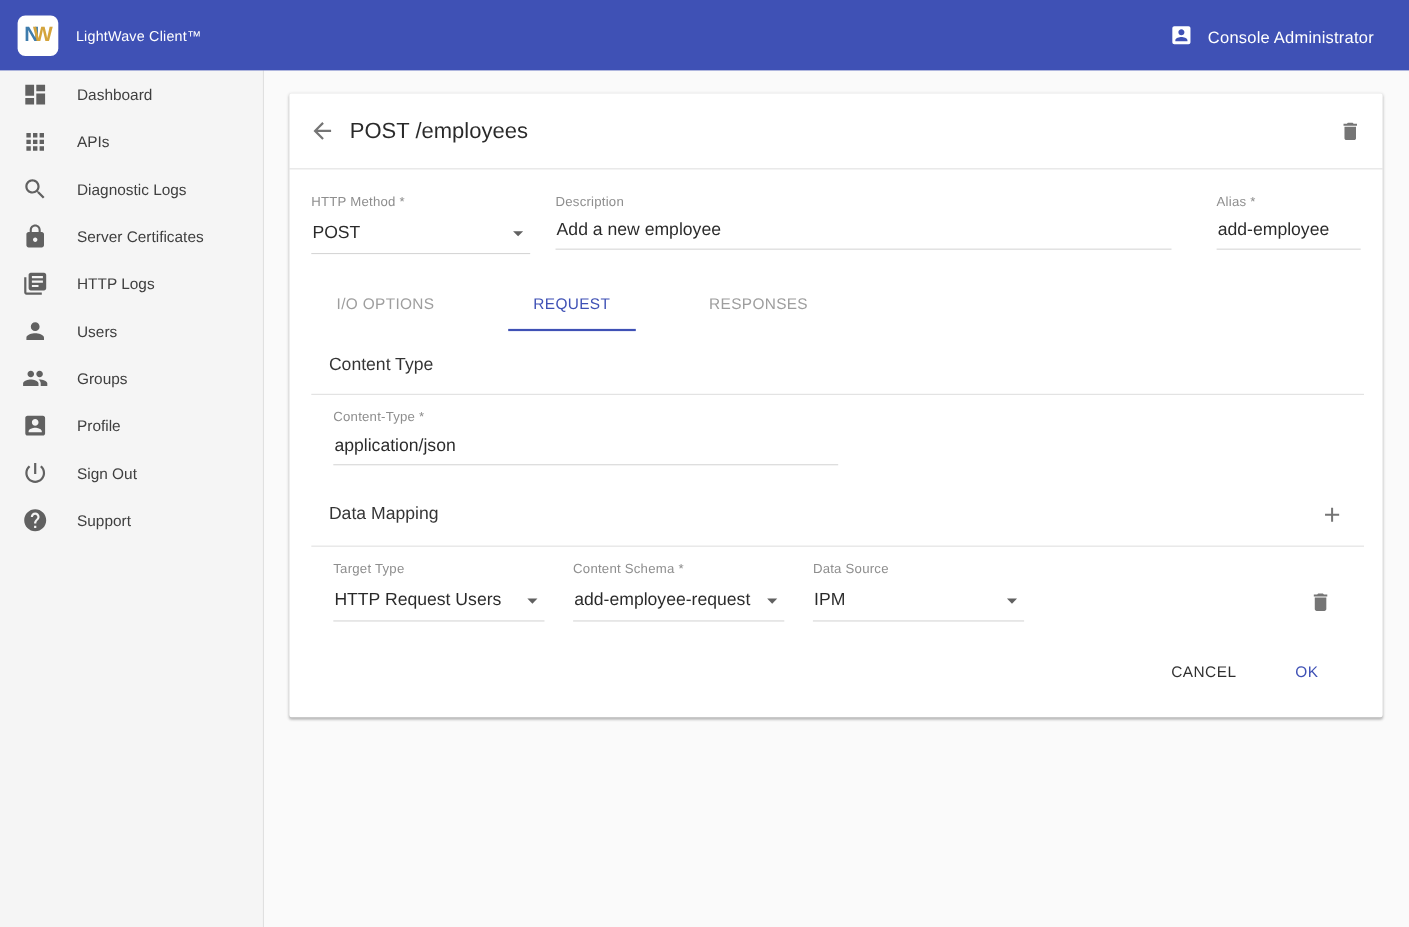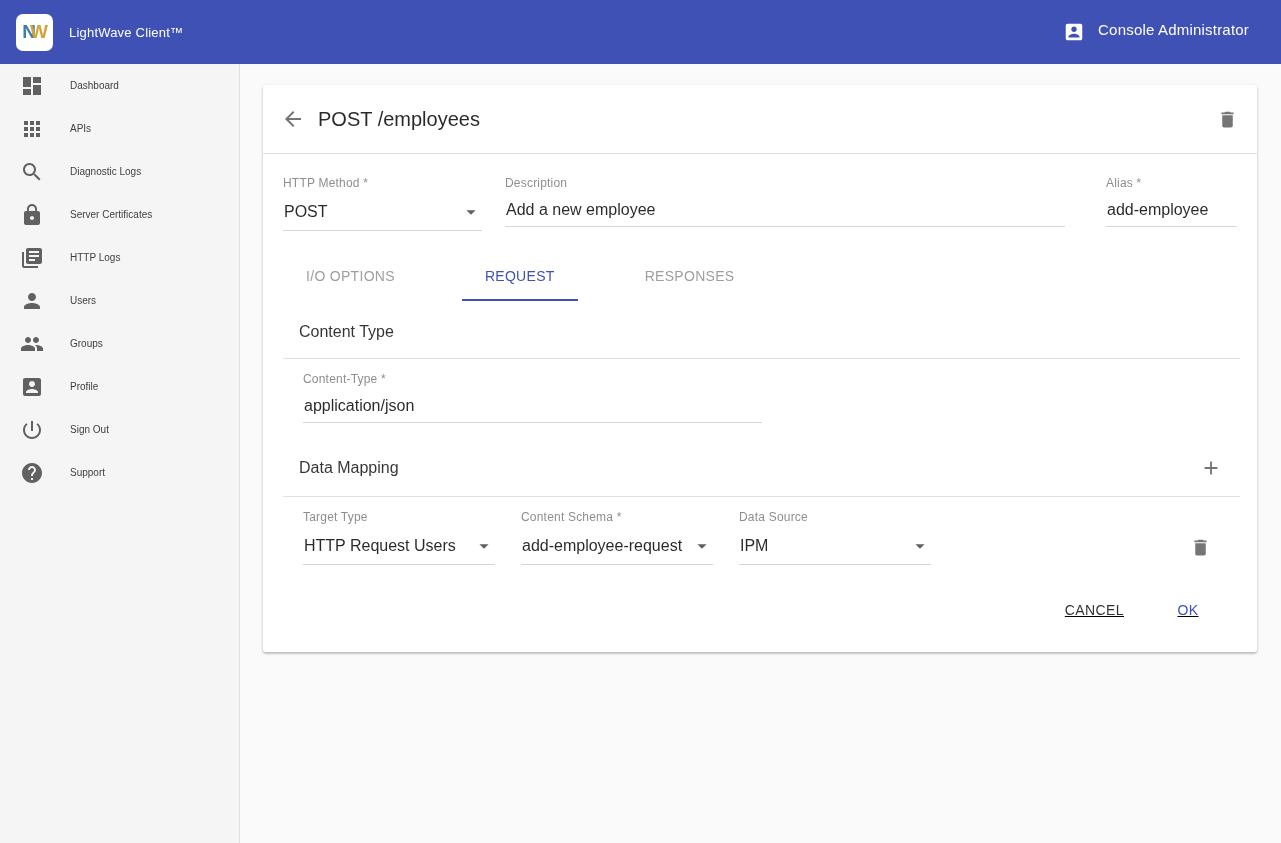--- a/index.html
+++ b/index.html
@@ -11,30 +11,30 @@
   .appbar { position:absolute; top:0; left:0; width:1281px; height:64px;
     background:var(--header_bg,#3f51b5); display:flex; align-items:center;
     padding:0 32px 0 16px; z-index:10; }
   .logo-box { width:37px; height:37px; background:#fff; border-radius:7px;
     display:flex; align-items:center; justify-content:center;
     font-weight:bold; font-size:19px; letter-spacing:-1px; }
   .logo-n { color:var(--logo_n,#3e7cac); }
   .logo-w { color:var(--logo_w,#d4a43c); margin-left:-5px; }
   .app-title { color:#fff; font-size:13px; font-weight:500; margin-left:16px; letter-spacing:.2px; }
   .appbar-spacer { flex:1; }
-  .user-chip { display:flex; align-items:flex-start; color:#fff; cursor:pointer; }
+  .user-chip { display:flex; align-items:flex-end; color:#fff; cursor:pointer; }
   .user-chip svg { width:22px; height:22px; fill:#fff; }
   .user-name { font-size:15px; font-weight:500; margin-left:13px; letter-spacing:.2px; }
 
   
   .sidebar { position:absolute; top:64px; left:0; width:240px; bottom:0;
     background:var(--sidebar_bg,#f5f5f5); border-right:1px solid var(--divider,#e0e0e0); }
   .nav-item { display:flex; align-items:center; height:43px; padding-left:20px; cursor:pointer; }
   .nav-item svg { width:24px; height:24px; fill:var(--icon_gray,#616161); flex:none; }
-  .nav-label { font-size:10px; color:#3f3f3f; margin-left:26px; }
+  .nav-label { font-size:14px; color:#3f3f3f; margin-left:26px; }
 
   
   .main { position:absolute; top:64px; left:240px; right:0; bottom:0;
     background:var(--content_bg,#fafafa); }
   .card { margin:21px 24px 0 23px; width:994px; background:#fff; border-radius:2px;
     box-shadow:0 1px 3px rgba(0,0,0,.2), 0 2px 2px rgba(0,0,0,.12); }
 
   .card-header { height:69px; display:flex; align-items:center;
     padding:0 19px 0 18px; border-bottom:1px solid var(--divider,#e0e0e0); }
   .icon-btn { background:none; border:none; cursor:pointer; display:flex;
@@ -75,21 +75,21 @@
   .ct-row { padding:13px 0 0 40px; }
   .w-ct { width:459px; }
 
   .map-row { display:flex; align-items:flex-start; padding:13px 0 0 40px; }
   .w-map { width:192px; }
   .map-gap { margin-left:26px; }
   .map-trash { margin:27px 46px 0 auto; }
 
   
   .actions { display:flex; justify-content:flex-end; align-items:flex-start;
-    padding:27px 37px 24px 0;text-decoration:underline; }
+    padding:27px 37px 24px 0; }
   .text-btn { background:none; border:none; font-family:inherit; font-size:14px;
     letter-spacing:.4px; height:36px; min-width:64px; padding:0 16px;
     border-radius:2px; cursor:pointer; }
   .btn-cancel { color:rgba(0,0,0,.82); margin-right:16px; }
   .btn-ok { color:var(--accent,#3f51b5); }
 </style>
 </head>
 <body>
 
 <svg width="0" height="0" style="position:absolute">

